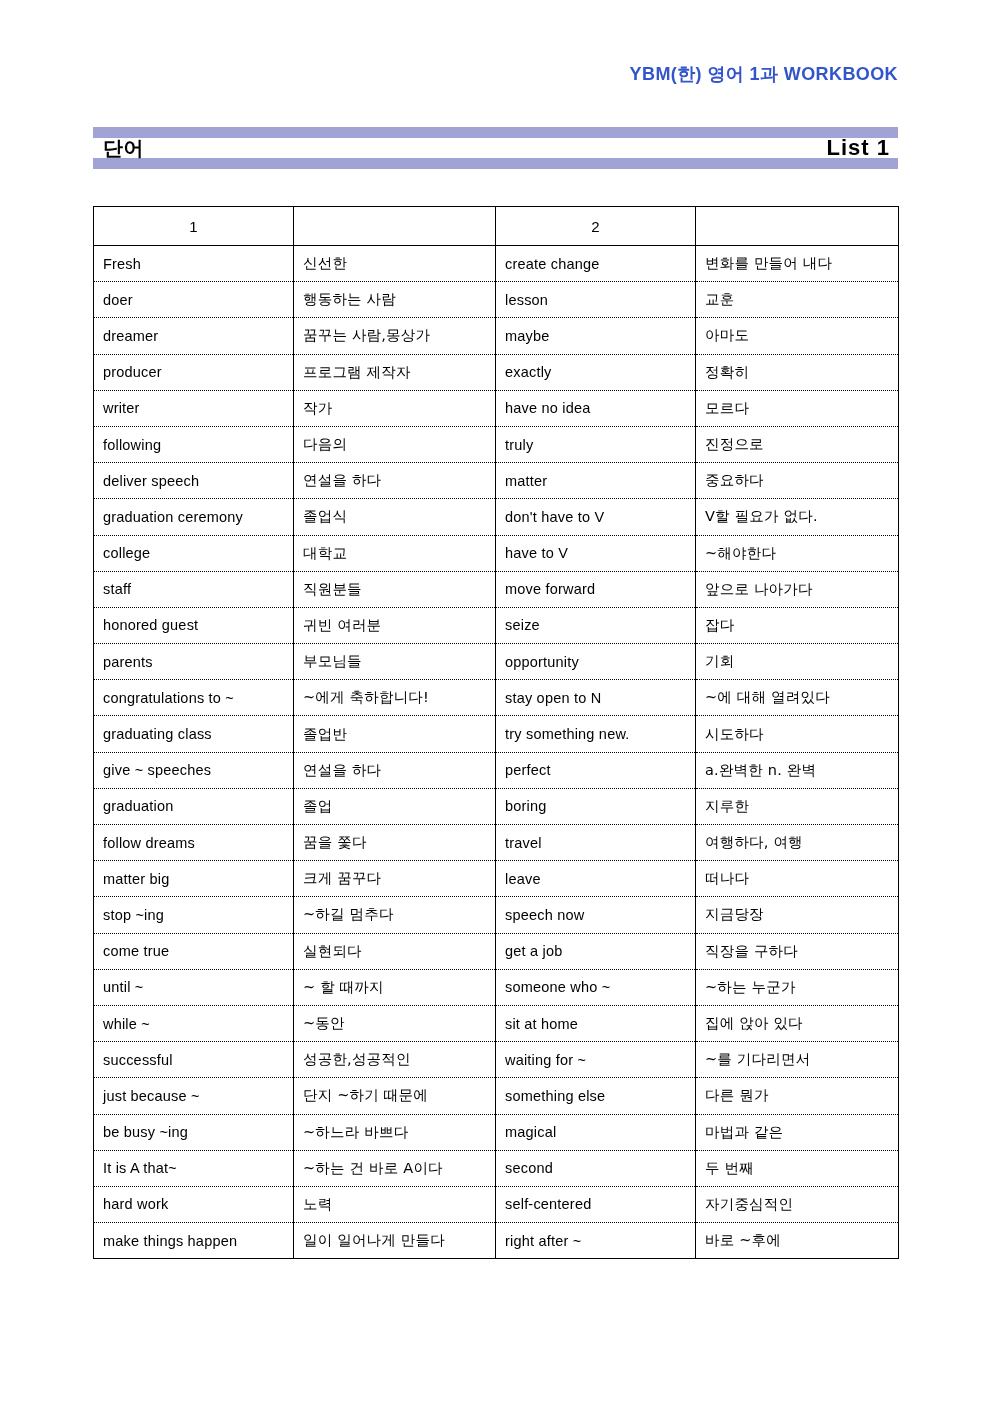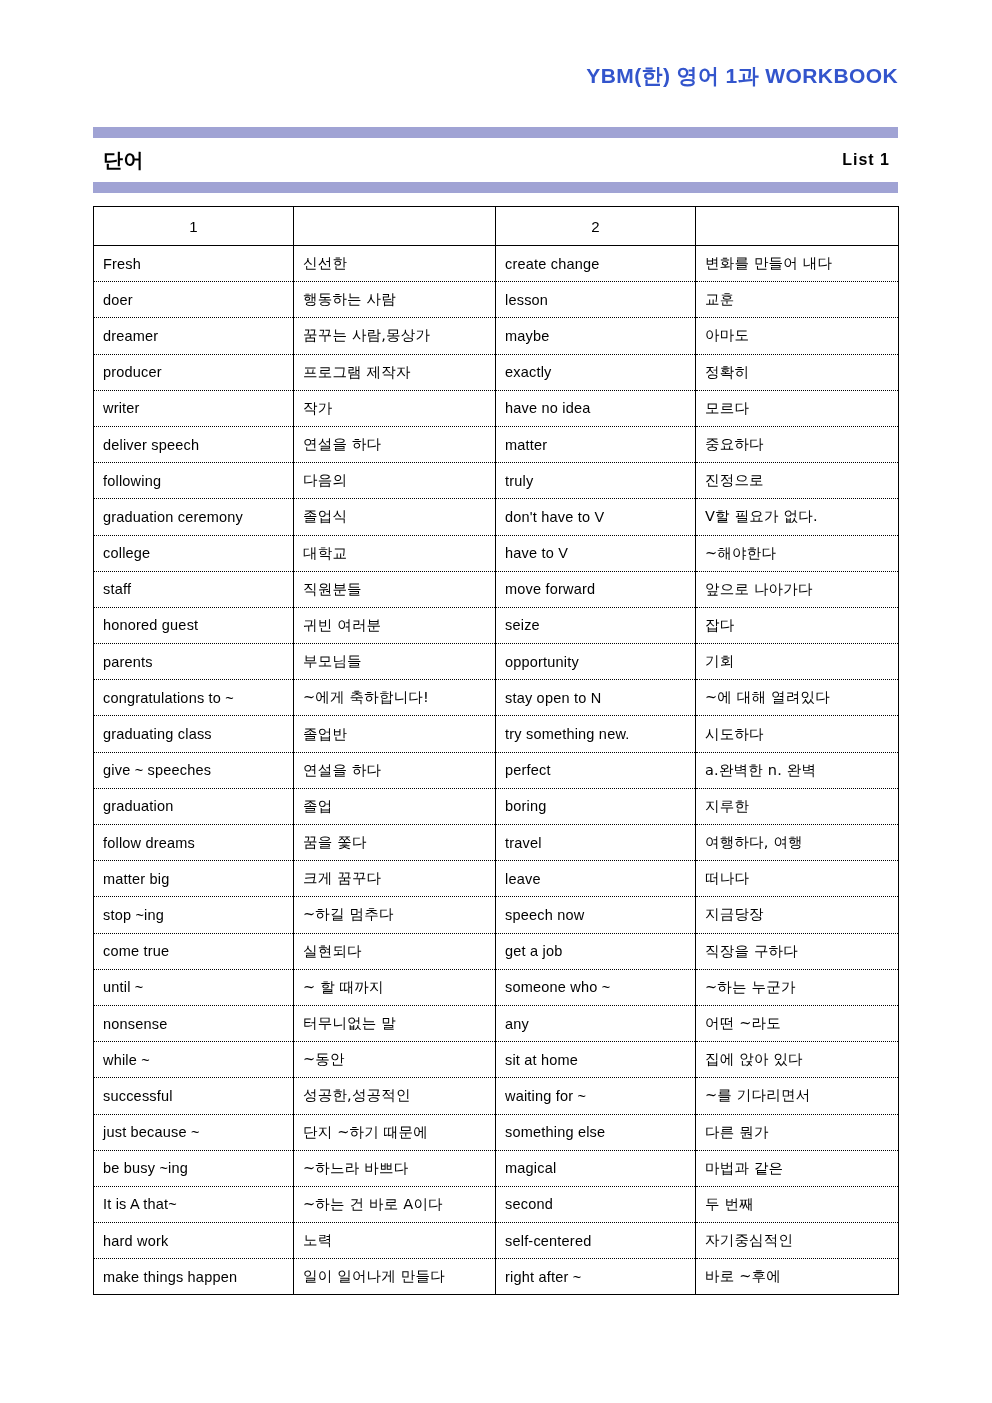--- a/index.html
+++ b/index.html
@@ -16,54 +16,54 @@
     overflow: hidden;
   }
 
   
   .doc-header {
     position: absolute;
     top: 62px;
     left: 0;
     width: 898px;
     text-align: right;
-    font-size: 21px;
+    font-size: 18px;
     font-weight: bold;
     color: #3355cc;
     letter-spacing: 0.4px;
   }
 
   
   .title-block {
     position: absolute;
     left: 93px;
     top: 127px;
     width: 805px;
   }
   .rule-bar {
     height: 11px;
     width: 100%;
     background: #a0a3d4;
   }
   .title-row {
-    height: 44px;
+    height: 20px;
     display: flex;
     align-items: center;
     justify-content: space-between;
     padding: 0 8px 0 10px;
     box-sizing: border-box;
   }
   .title-left {
     font-size: 20px;
     font-weight: bold;
     color: #000;
     letter-spacing: 0.5px;
   }
   .title-right {
-    font-size: 16px;
+    font-size: 22px;
     font-weight: bold;
     color: #000;
     letter-spacing: 1px;
   }
 
   
   .vocab-wrap {
     position: absolute;
     left: 93px;
     top: 206px;
@@ -179,32 +179,32 @@
           <td>exactly</td>
           <td class="kr">정확히</td>
         </tr>
         <tr>
           <td>writer</td>
           <td class="kr">작가</td>
           <td>have no idea</td>
           <td class="kr">모르다</td>
         </tr>
         <tr>
+          <td>following</td>
+          <td class="kr">다음의</td>
+          <td>truly</td>
+          <td class="kr">진정으로</td>
+        </tr>
+        <tr>
           <td>deliver speech</td>
           <td class="kr">연설을 하다</td>
           <td>matter</td>
           <td class="kr">중요하다</td>
         </tr>
         <tr>
-          <td>following</td>
-          <td class="kr">다음의</td>
-          <td>truly</td>
-          <td class="kr">진정으로</td>
-        </tr>
-        <tr>
           <td>graduation ceremony</td>
           <td class="kr">졸업식</td>
           <td>don't have to V</td>
           <td class="kr">V할 필요가 없다.</td>
         </tr>
         <tr>
           <td>college</td>
           <td class="kr">대학교</td>
           <td>have to V</td>
           <td class="kr">~해야한다</td>
@@ -275,26 +275,20 @@
           <td>get a job</td>
           <td class="kr">직장을 구하다</td>
         </tr>
         <tr>
           <td>until ~</td>
           <td class="kr">~ 할 때까지</td>
           <td>someone who ~</td>
           <td class="kr">~하는 누군가</td>
         </tr>
         <tr>
-          <td>nonsense</td>
-          <td class="kr">터무니없는 말</td>
-          <td>any</td>
-          <td class="kr">어떤 ~라도</td>
-        </tr>
-        <tr>
           <td>while ~</td>
           <td class="kr">~동안</td>
           <td>sit at home</td>
           <td class="kr">집에 앉아 있다</td>
         </tr>
         <tr>
           <td>successful</td>
           <td class="kr">성공한,성공적인</td>
           <td>waiting for ~</td>
           <td class="kr">~를 기다리면서</td>

